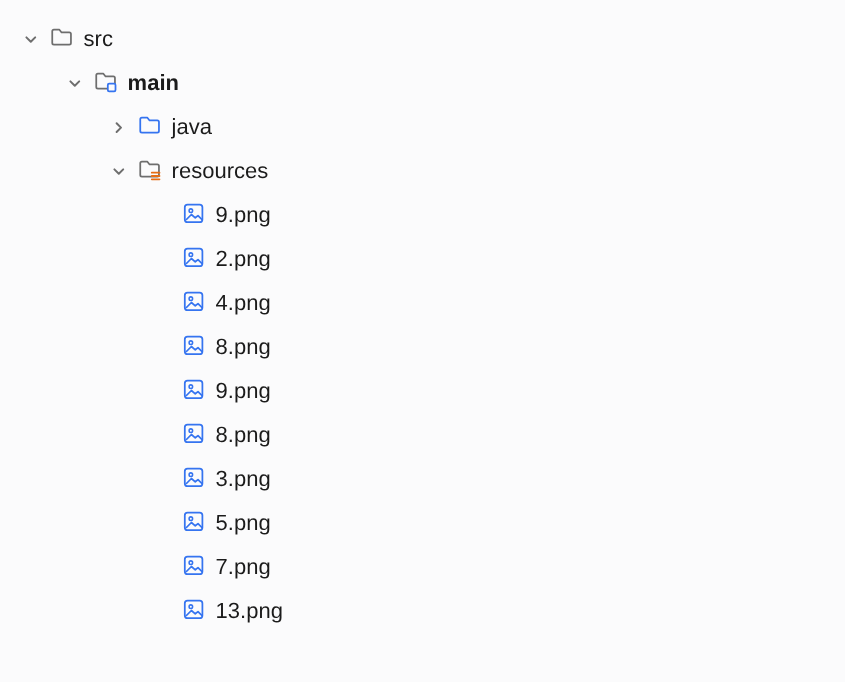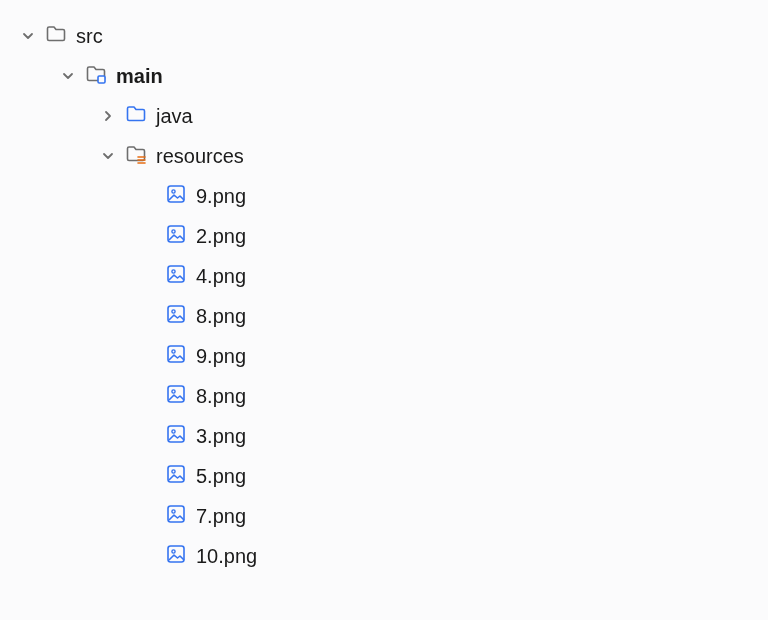--- a/index.html
+++ b/index.html
@@ -256,14 +256,14 @@
     <span class="indent"></span>
     <span class="indent"></span>
     <span class="chevron-spacer"></span>
   <span class="node-icon">
     <svg width="22" height="22" viewBox="0 0 22 22">
         <rect x="3" y="3" width="16" height="16" rx="2.5" fill="none" stroke="#3574f0" stroke-width="1.6"></rect>
         <circle cx="8.5" cy="8.5" r="1.6" fill="none" stroke="#3574f0" stroke-width="1.4"></circle>
         <path d="M4 17 L9 12 L12.5 15 L15 13 L19 17" fill="none" stroke="#3574f0" stroke-width="1.6" stroke-linejoin="round"></path>
       </svg>
   </span>
-  <span class="node-label">10.png</span>
+  <span class="node-label">13.png</span>
 </div>
 
 </body></html>

